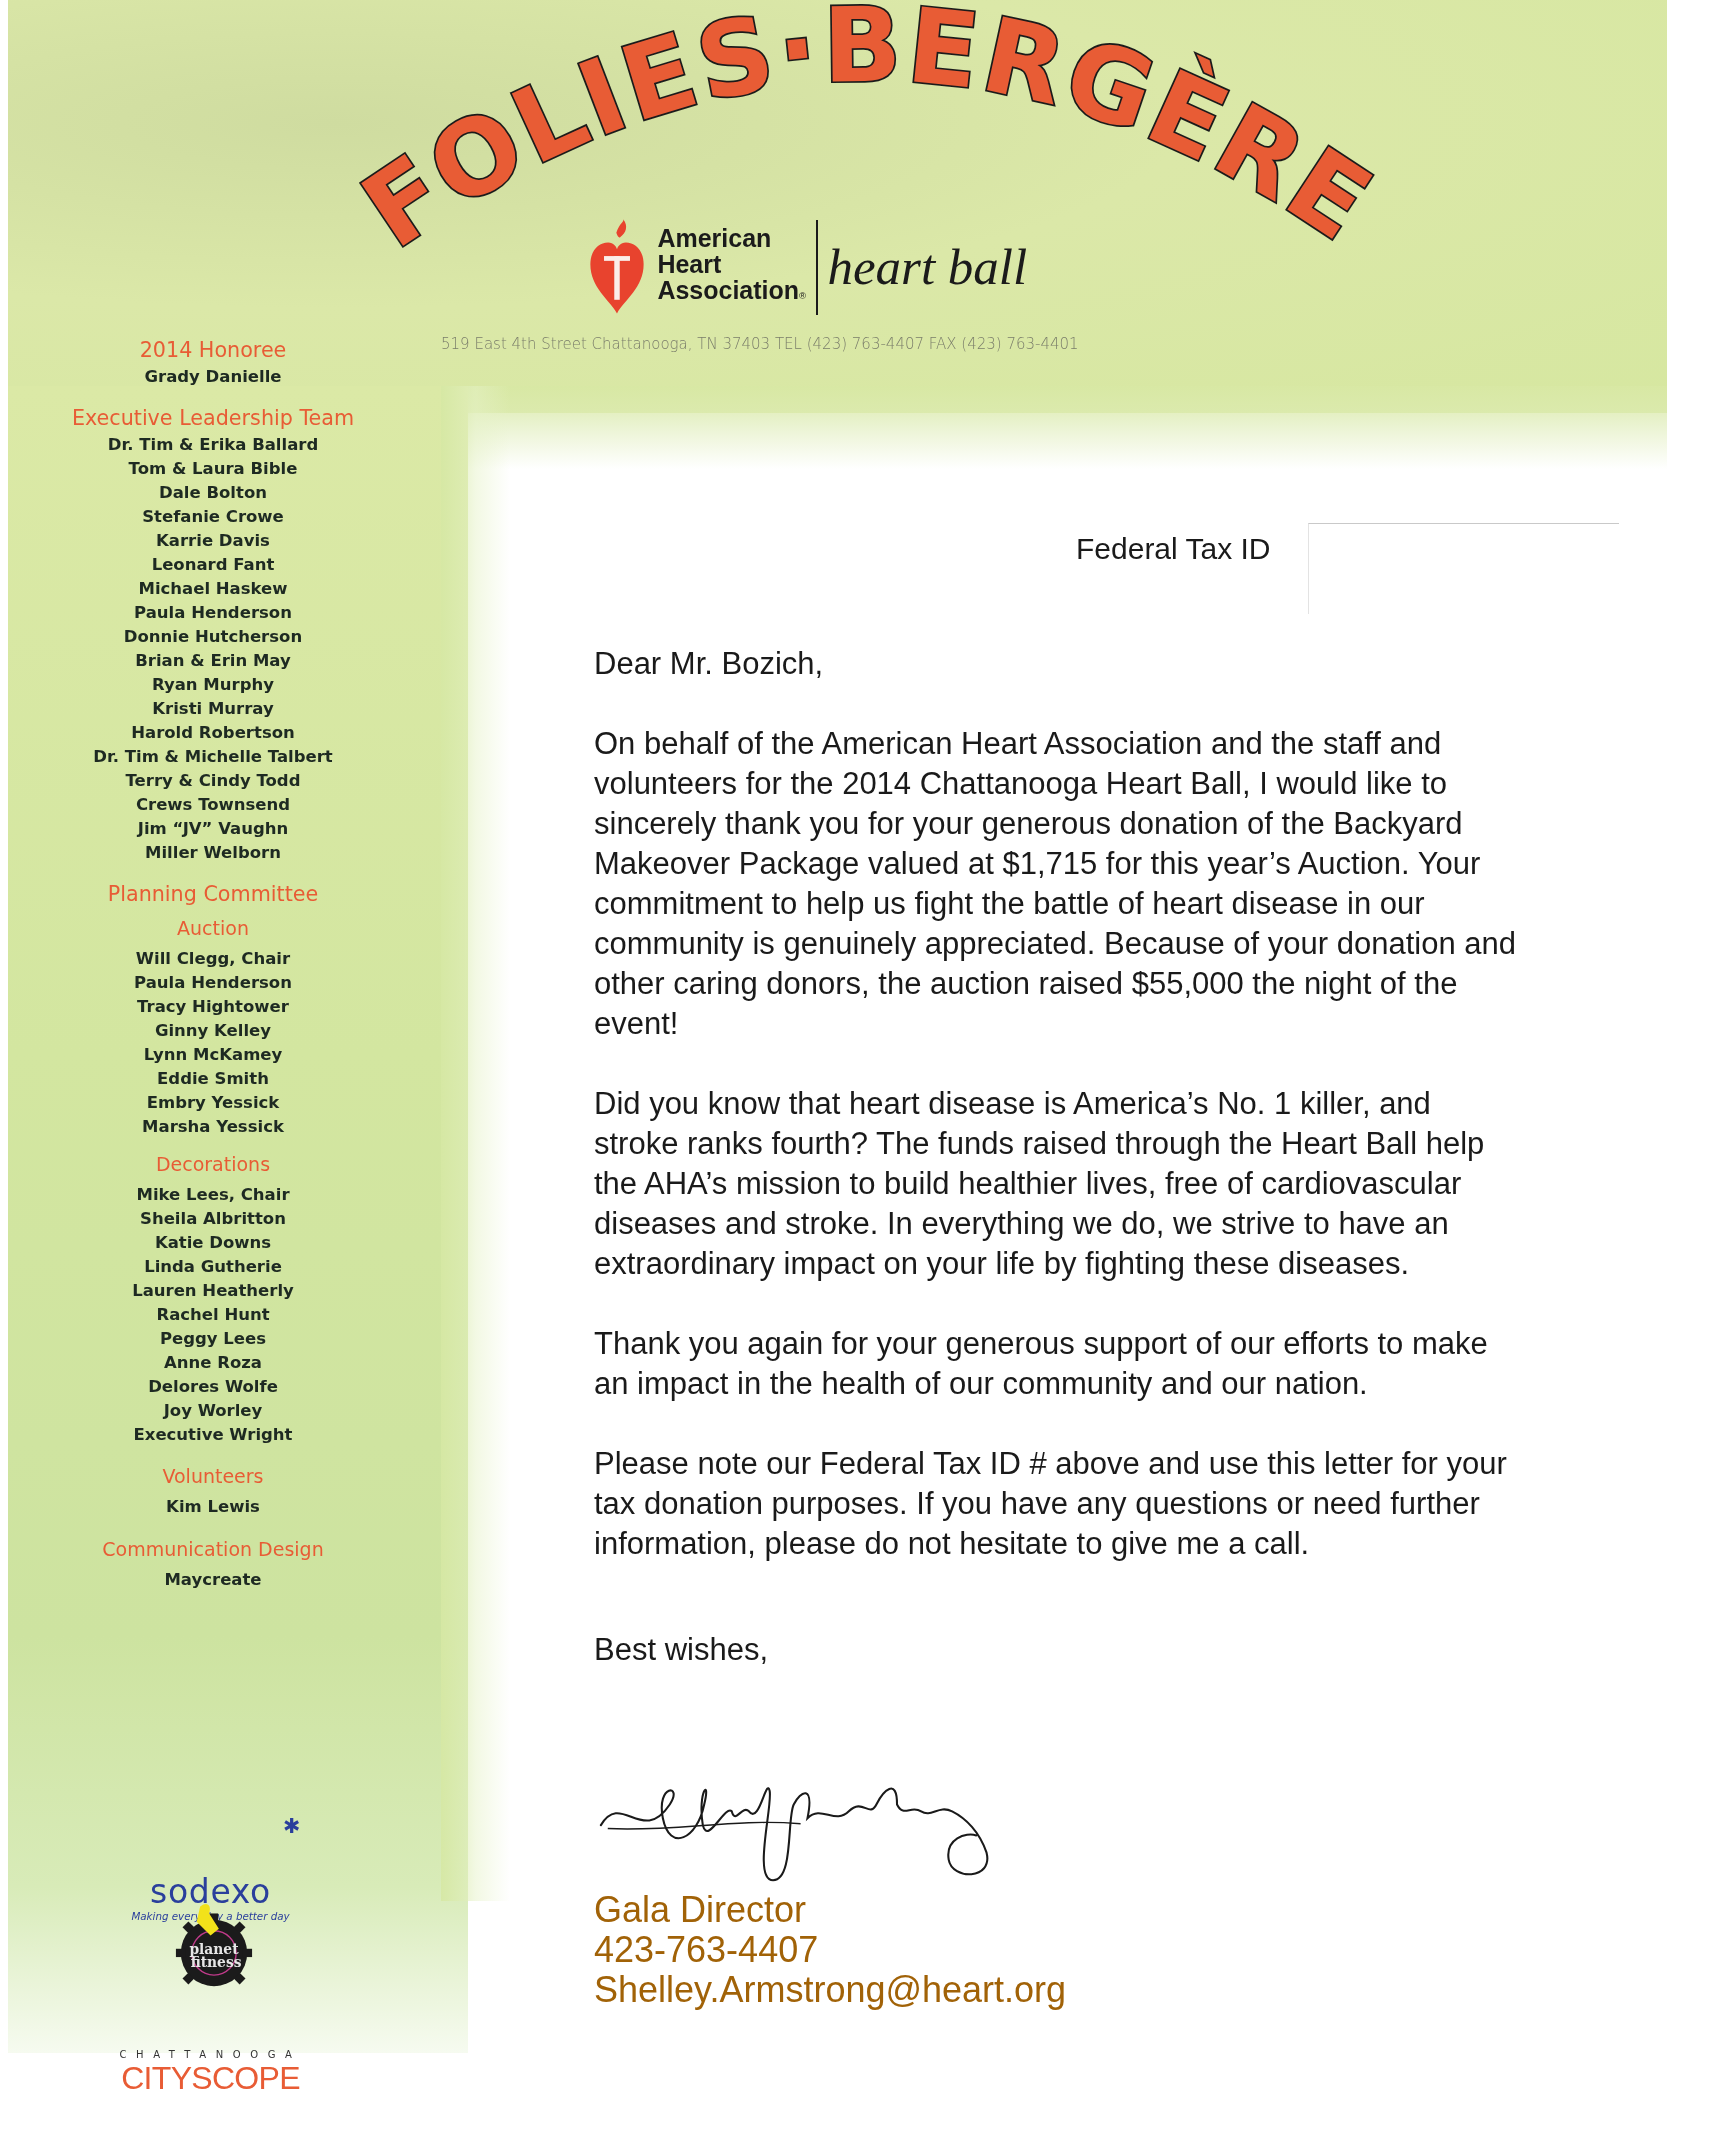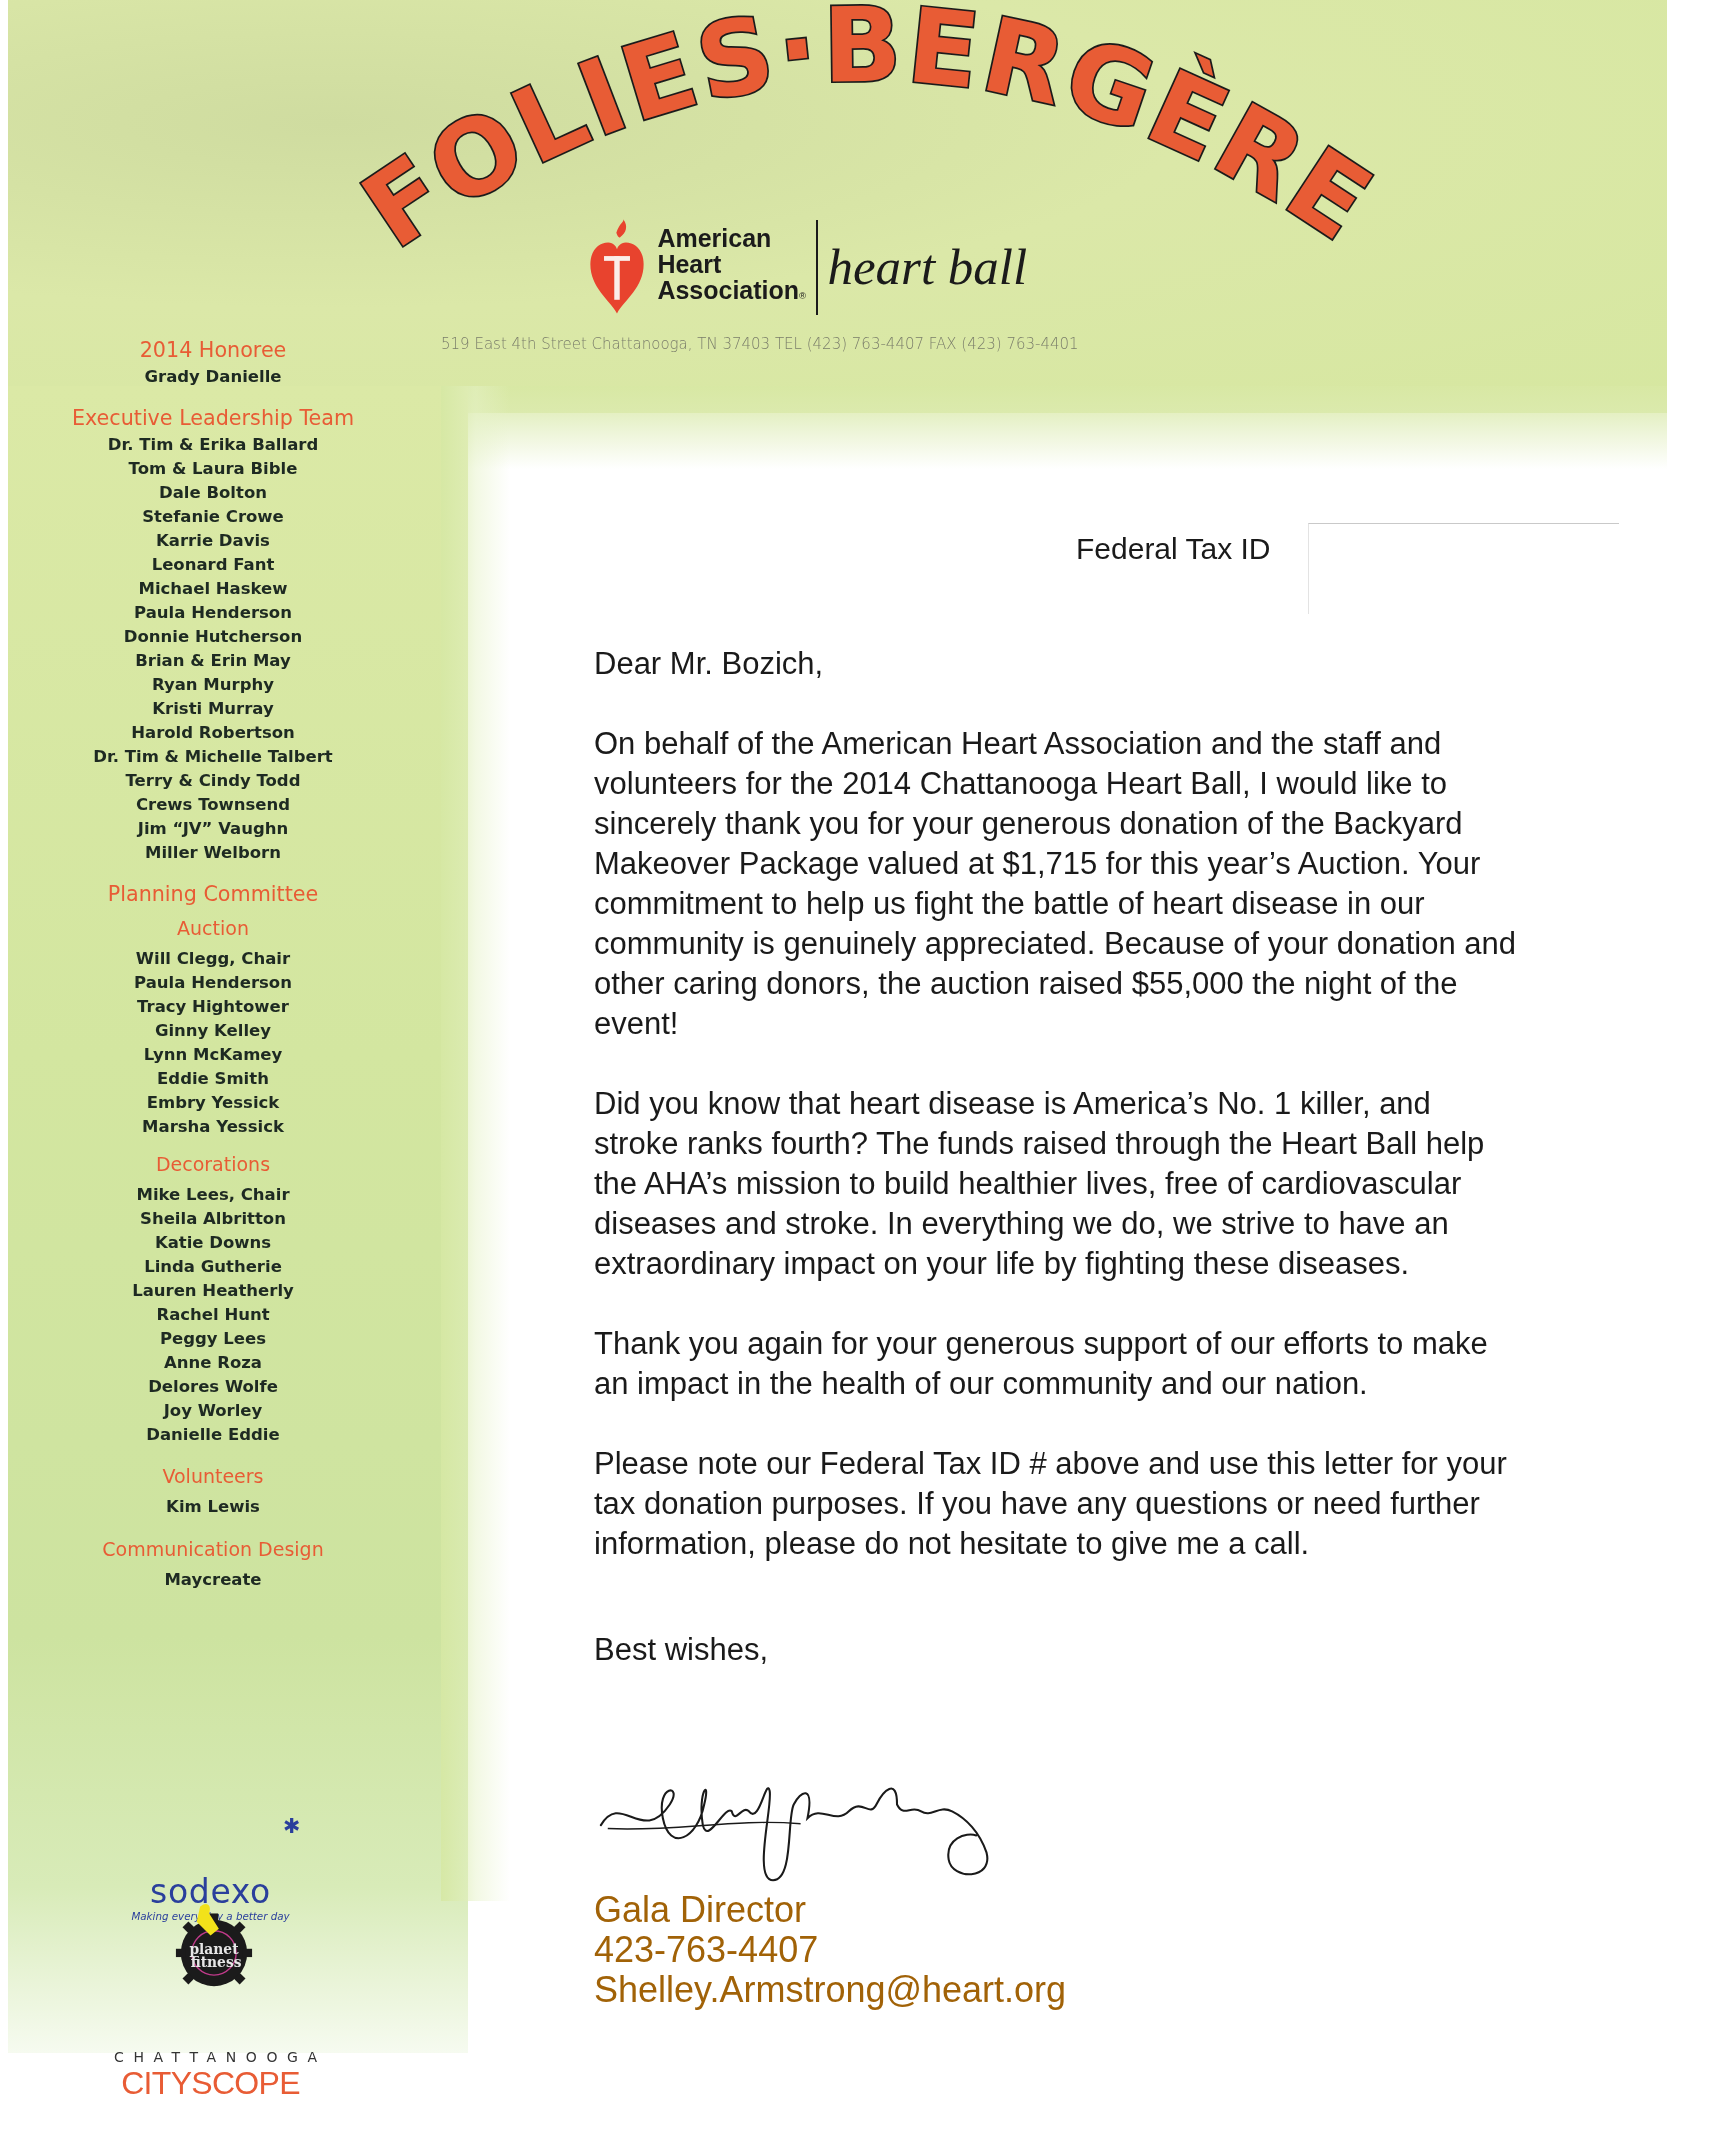--- a/index.html
+++ b/index.html
@@ -58,21 +58,21 @@
   }
   .sb-section { margin-bottom:16.5px; }
 
   
   .sponsor-sodexo { position:absolute; left:114px; top:1828px; width:193px; text-align:center; }
   .sodexo-word { font-family:"DejaVu Sans", sans-serif; font-size:33px; color:#2a3f9c; letter-spacing:0.7px;margin-top:44px; }
   .sodexo-star { position:absolute; left:169px; top:-13.8px; color:#2a3f9c; font-size:20.7px; }
   .sodexo-tag { font-family:"DejaVu Sans", sans-serif; font-style:italic; font-size:10.3px; color:#2a3f9c; margin-top:-1.4px; }
   .sponsor-planet { position:absolute; left:169px; top:1901px; width:90px; height:90px; }
   .sponsor-city { position:absolute; left:114px; top:2049px; width:193px; text-align:center; }
-  .city-top { font-family:"DejaVu Sans", sans-serif; font-size:14px; letter-spacing:9.6px; color:#333; }
+  .city-top { font-family:"DejaVu Sans", sans-serif; font-size:10px; letter-spacing:9.6px; color:#333; }
   .city-word { font-family:"Liberation Sans", sans-serif; font-size:32px; color:#e85c35; letter-spacing:-0.7px; }
 
   
   .tax-label { position:absolute; left:1076px; top:532px; font-size:30px; color:#1a1a1a; }
   .tax-box { position:absolute; left:1308px; top:523px; width:310px; height:90px;
     border-top:1.4px solid #c9c9c9; border-left:1.4px solid #e3e3e3; background:#fff; }
 
   
   .letter { position:absolute; left:594px; top:644px; width:964px; color:#1a1a1a;
     font-family:"Liberation Sans", sans-serif; font-size:31px; line-height:40px; }
@@ -163,21 +163,21 @@
     <div class="sb-item">Mike Lees, Chair</div>
     <div class="sb-item">Sheila Albritton</div>
     <div class="sb-item">Katie Downs</div>
     <div class="sb-item">Linda Gutherie</div>
     <div class="sb-item">Lauren Heatherly</div>
     <div class="sb-item">Rachel Hunt</div>
     <div class="sb-item">Peggy Lees</div>
     <div class="sb-item">Anne Roza</div>
     <div class="sb-item">Delores Wolfe</div>
     <div class="sb-item">Joy Worley</div>
-    <div class="sb-item">Danielle Eddie</div>
+    <div class="sb-item">Executive Wright</div>
   </div>
   <div class="sb-section">
     <p class="sb-sub">Volunteers</p>
     <div class="sb-item">Kim Lewis</div>
   </div>
   <div class="sb-section">
     <p class="sb-sub">Communication Design</p>
     <div class="sb-item">Maycreate</div>
   </div>
 </div>

